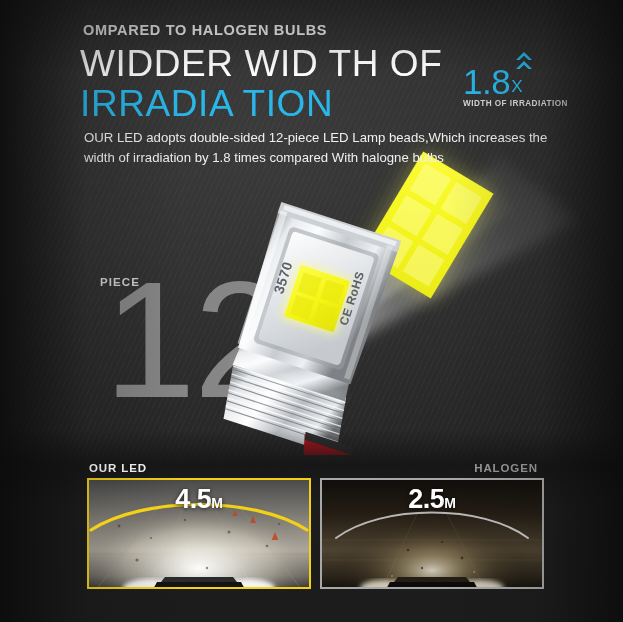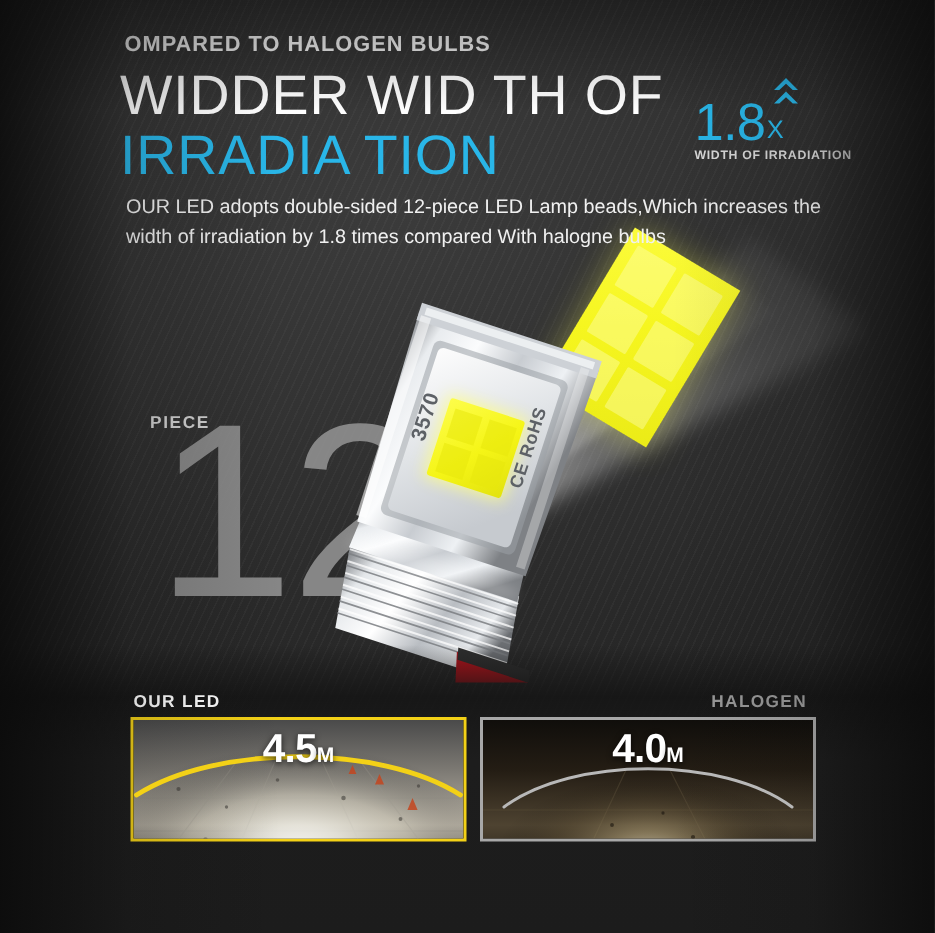--- a/index.html
+++ b/index.html
@@ -194,21 +194,21 @@
     left: 458px; top: 462px;
     color: #9a9a9a;
     text-align: right;
     width: 80px;
   }
 
   .panel {
     position: absolute;
     top: 478px;
     width: 224px;
-    height: 83px;
+    height: 111px;
     box-sizing: border-box;
     overflow: hidden;
   }
   #panel-led {
     left: 87px;
     border: 2px solid #f3d117;
   }
   #panel-halogen {
     left: 320px;
     border: 2px solid #a8a8a8;
@@ -491,17 +491,17 @@
         <circle cx="96" cy="100" r="1.1"></circle>
       </g>
       <ellipse cx="62" cy="108" rx="24" ry="8" fill="#f0e8d4" opacity="0.82" filter="url(#bHal)"></ellipse>
       <ellipse cx="158" cy="108" rx="24" ry="8" fill="#f0e8d4" opacity="0.82" filter="url(#bHal)"></ellipse>
       <path d="M62,113 L68,102 L152,102 L158,113 Z" fill="#0d0b09"></path>
       <path d="M72,102 L76,97 L144,97 L148,102 Z" fill="#241d15"></path>
     </svg>
     <svg class="panel-arc" width="220" height="113" viewBox="0 0 220 113">
       <path d="M14,58 C60,24 160,24 206,58" fill="none" stroke="#b8b8b8" stroke-width="2" stroke-linecap="round"></path>
     </svg>
-    <div class="panel-dist"><span>4.0</span><span class="unit">M</span></div>
+    <div class="panel-dist"><span>2.5</span><span class="unit">M</span></div>
   </div>
 
   <div id="vignette"></div>
 </div>
 
 </body></html>

